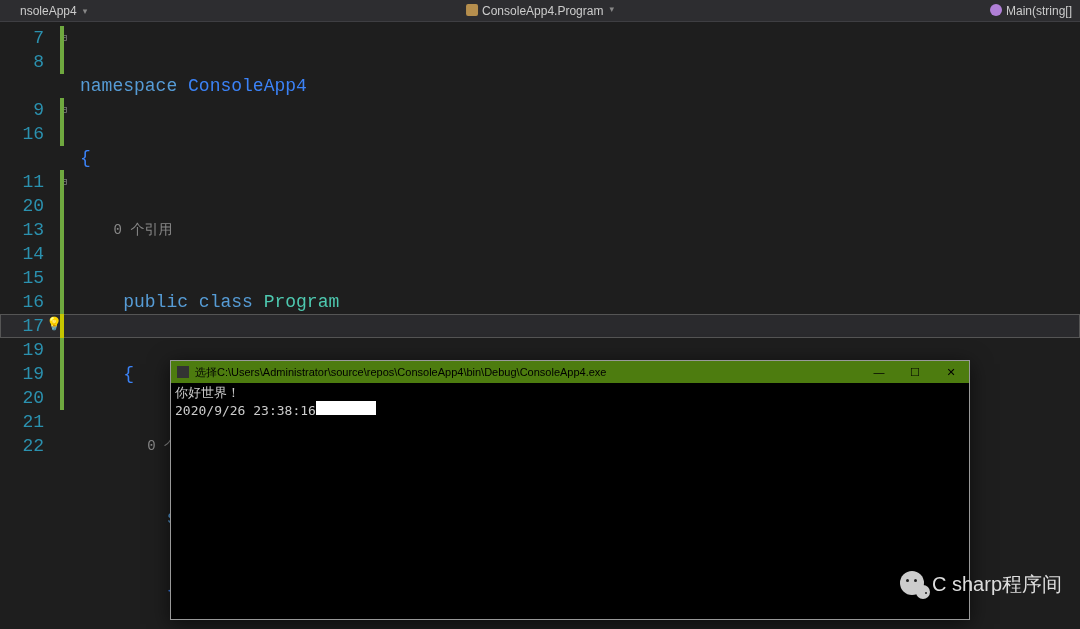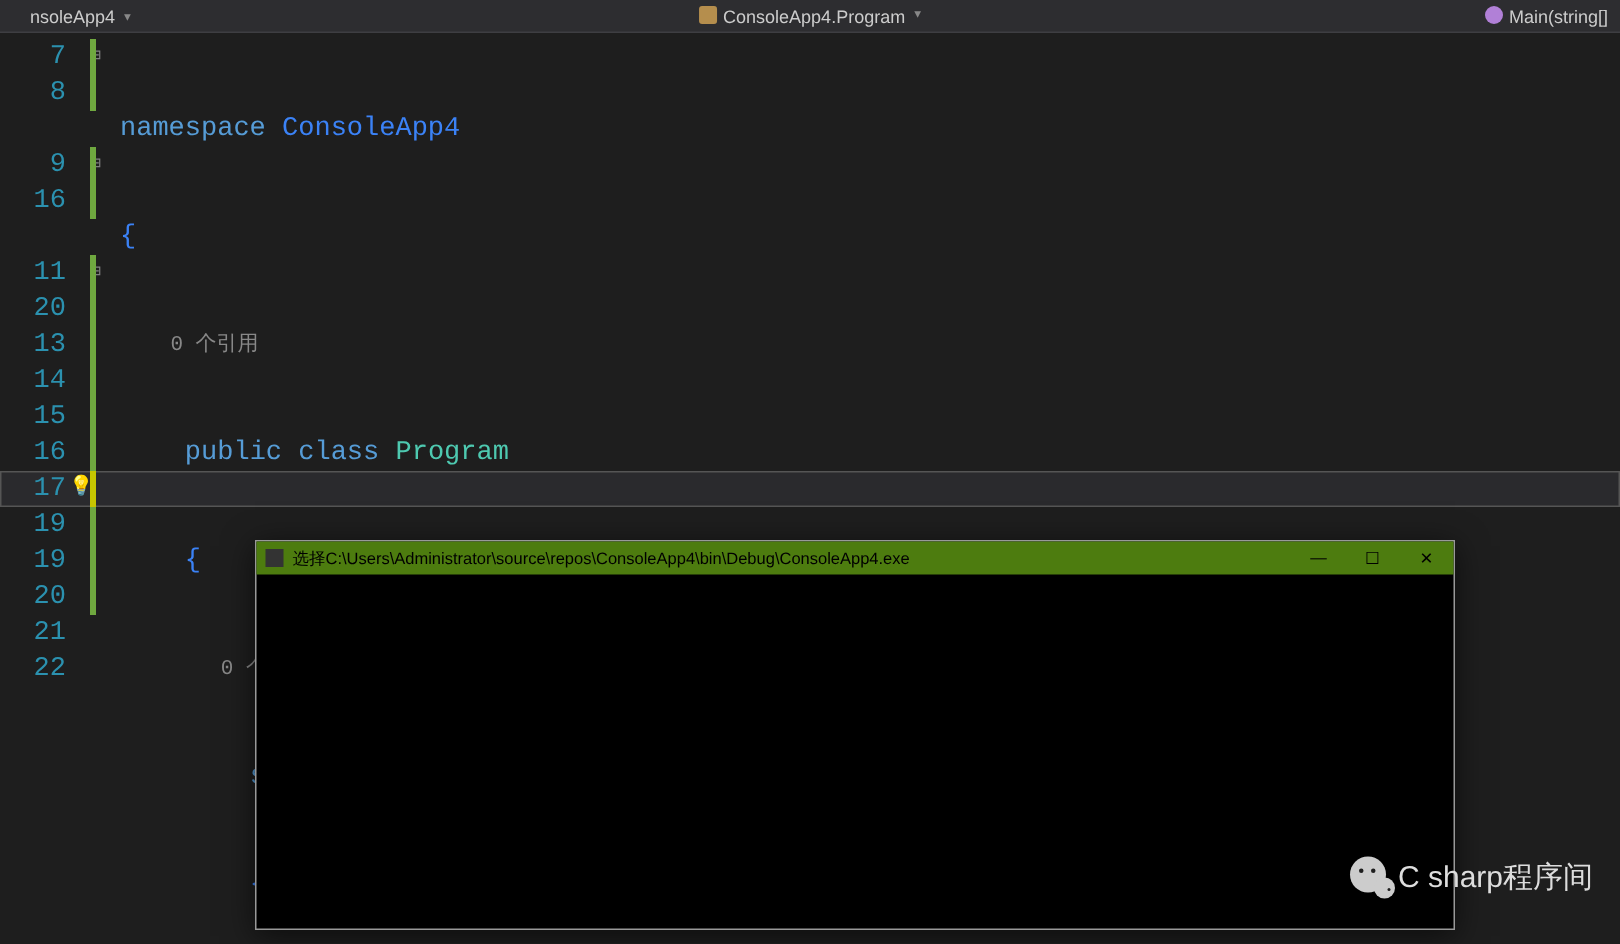--- a/index.html
+++ b/index.html
@@ -209,20 +209,23 @@
 <div class="console-win">
   <div class="con-title">
     <span class="con-title-ico"></span>
     <span class="con-title-text"><span>选择</span><span>C:\Users\Administrator\source\repos\ConsoleApp4\bin\Debug\ConsoleApp4.exe</span></span>
     <div class="con-btns">
       <div class="con-btn">—</div>
       <div class="con-btn">☐</div>
       <div class="con-btn">✕</div>
     </div>
   </div>
+  <div class="con-body"><span>你好世界！</span>
+<span>2020/9/26 23:38:16</span><span class="selection"></span>
+</div>
 </div>
 
 <div class="watermark">
   <span class="wm-ico">
     <span class="big"></span>
       <span class="sm"></span>
     <span class="dot1"></span>
       <span class="dot2"></span>
       <span class="dot3"></span>
   </span>

